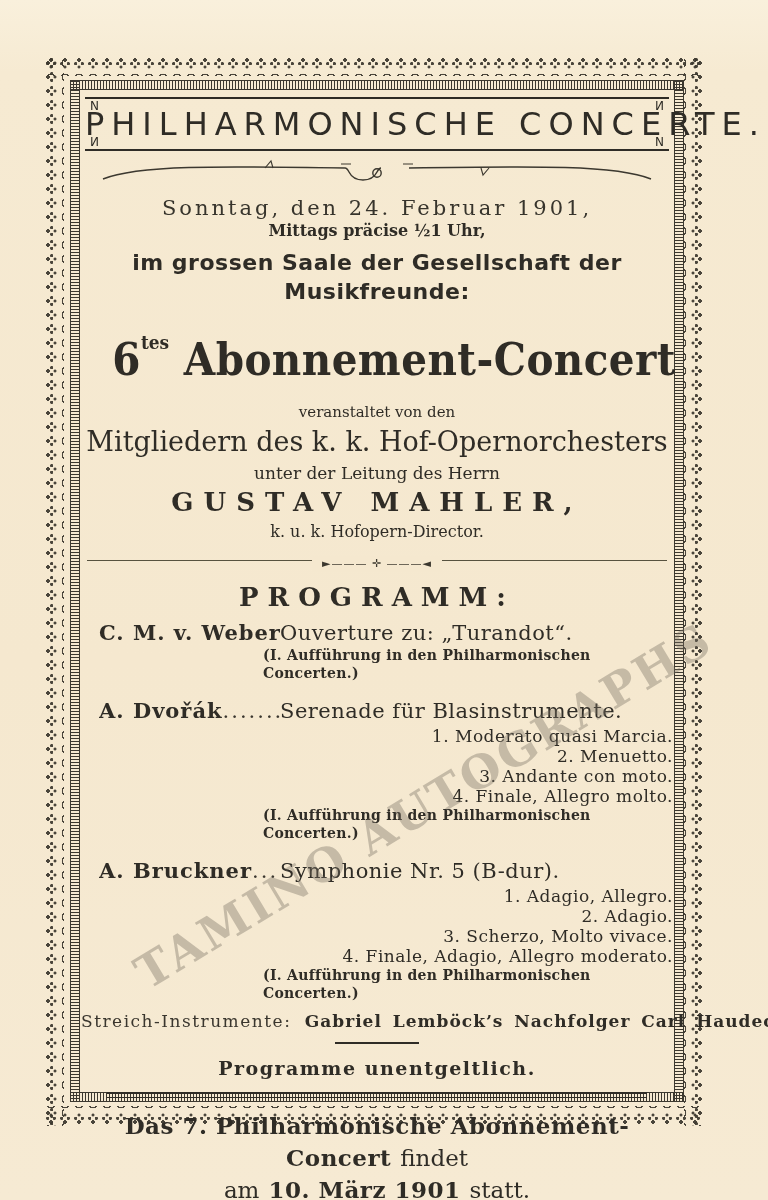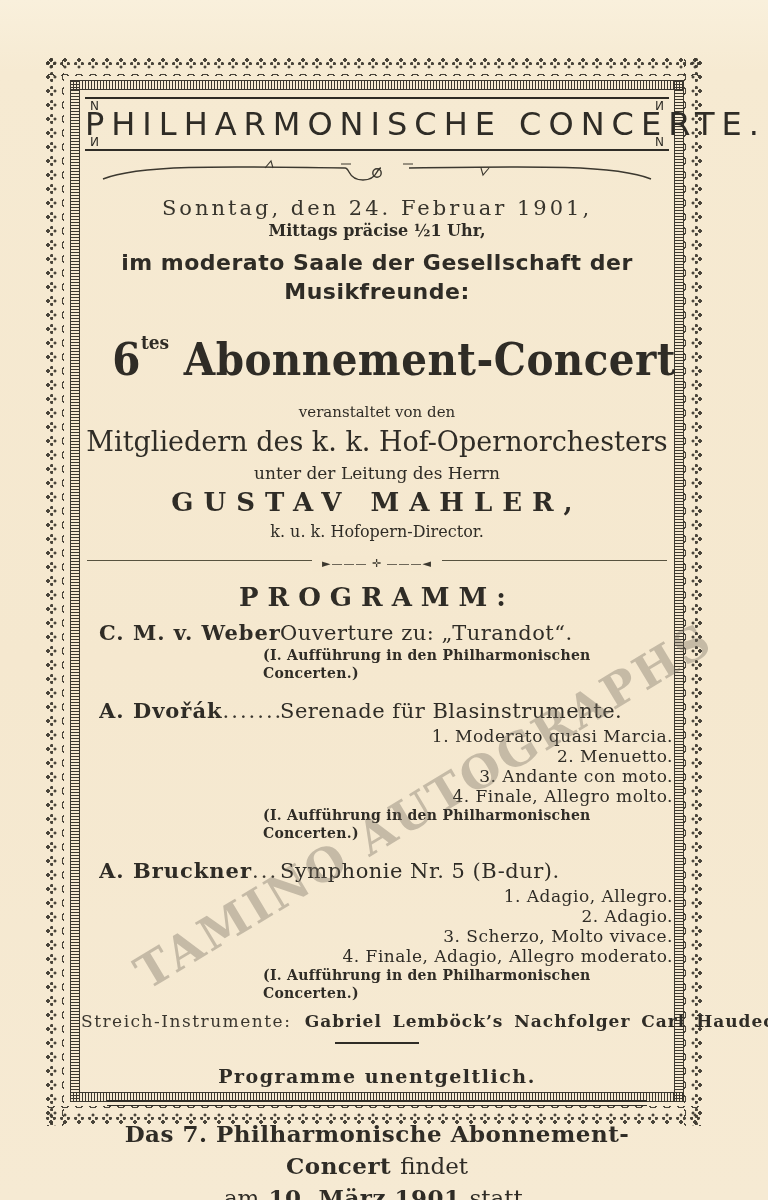--- a/index.html
+++ b/index.html
@@ -82,21 +82,21 @@
   .prog-composer{font-weight:bold;letter-spacing:1px;}
   .prog-dots{letter-spacing:2px;color:#3a362e;}
   .prog-piece{letter-spacing:.5px;}
   .prog-note{margin:0 0 0 182px;font-size:14px;font-weight:bold;line-height:18px;text-align:left;letter-spacing:.3px;}
   .prog-movements{margin:2px 0 0 224px;text-align:right;}
   .prog-movement{font-size:17px;line-height:20px;letter-spacing:.5px;}
   .credits-line{margin-top:8px;font-size:17px;line-height:22px;white-space:nowrap;}
   .credits-label{letter-spacing:1.5px;color:#3a362e;}
   .credits-value{font-weight:bold;letter-spacing:1px;margin-left:8px;word-spacing:4px;}
   .short-rule{width:84px;margin:10px auto 0;border-top:2px solid #2f2c26;}
-  .free-programs{margin-top:20px;font-size:19px;font-weight:bold;letter-spacing:1.5px;line-height:24px;}
+  .free-programs{margin-top:12px;font-size:19px;font-weight:bold;letter-spacing:1.5px;line-height:24px;}
   .double-rule{margin:12px 26px 0;height:3px;border-top:2px solid #2f2c26;border-bottom:1px solid #2f2c26;}
   .announce{margin-top:12px;font-size:23px;line-height:31px;}
   .announce .b{font-weight:bold;letter-spacing:.5px;}
   .announce .sp{margin-left:9px;}
   
   .watermark{position:absolute;left:95px;top:790px;width:620px;text-align:center;
     transform:rotate(-31deg);font-size:46px;font-weight:bold;letter-spacing:3px;
     color:rgba(118,110,98,.38);white-space:nowrap;pointer-events:none;}
 </style>
 </head>
@@ -131,21 +131,21 @@
         <path d="M168,15 l6,-7 2,7" stroke-width="1.1"></path>
         <path d="M392,15 l-6,7 -2,-7" stroke-width="1.1"></path>
         <path d="M248,15 q2,0 4,4 q4,8 14,8 q10,0 14,-8 q2,-4 4,-4"></path>
         <path d="M244,11 h10 M306,11 h10" stroke-width="1.1"></path>
         <circle cx="280" cy="20" r="4.2"></circle>
       </g>
     </svg>
 
     <div class="date-line">Sonntag, den 24. Februar 1901,</div>
     <div class="time-line">Mittags präcise ½1 Uhr,</div>
-    <div class="venue-line">im moderato Saale der Gesellschaft der Musikfreunde:</div>
+    <div class="venue-line">im grossen Saale der Gesellschaft der Musikfreunde:</div>
 
     <div class="concert-title">
       <span class="ct-inner">
         <span>6</span><sup>tes</sup>
         <span>Abonnement-Concert</span>
       </span>
     </div>
 
     <div class="organized-line">veranstaltet von den</div>
     <div class="orchestra-line">Mitgliedern des k. k. Hof-Opernorchesters</div>

